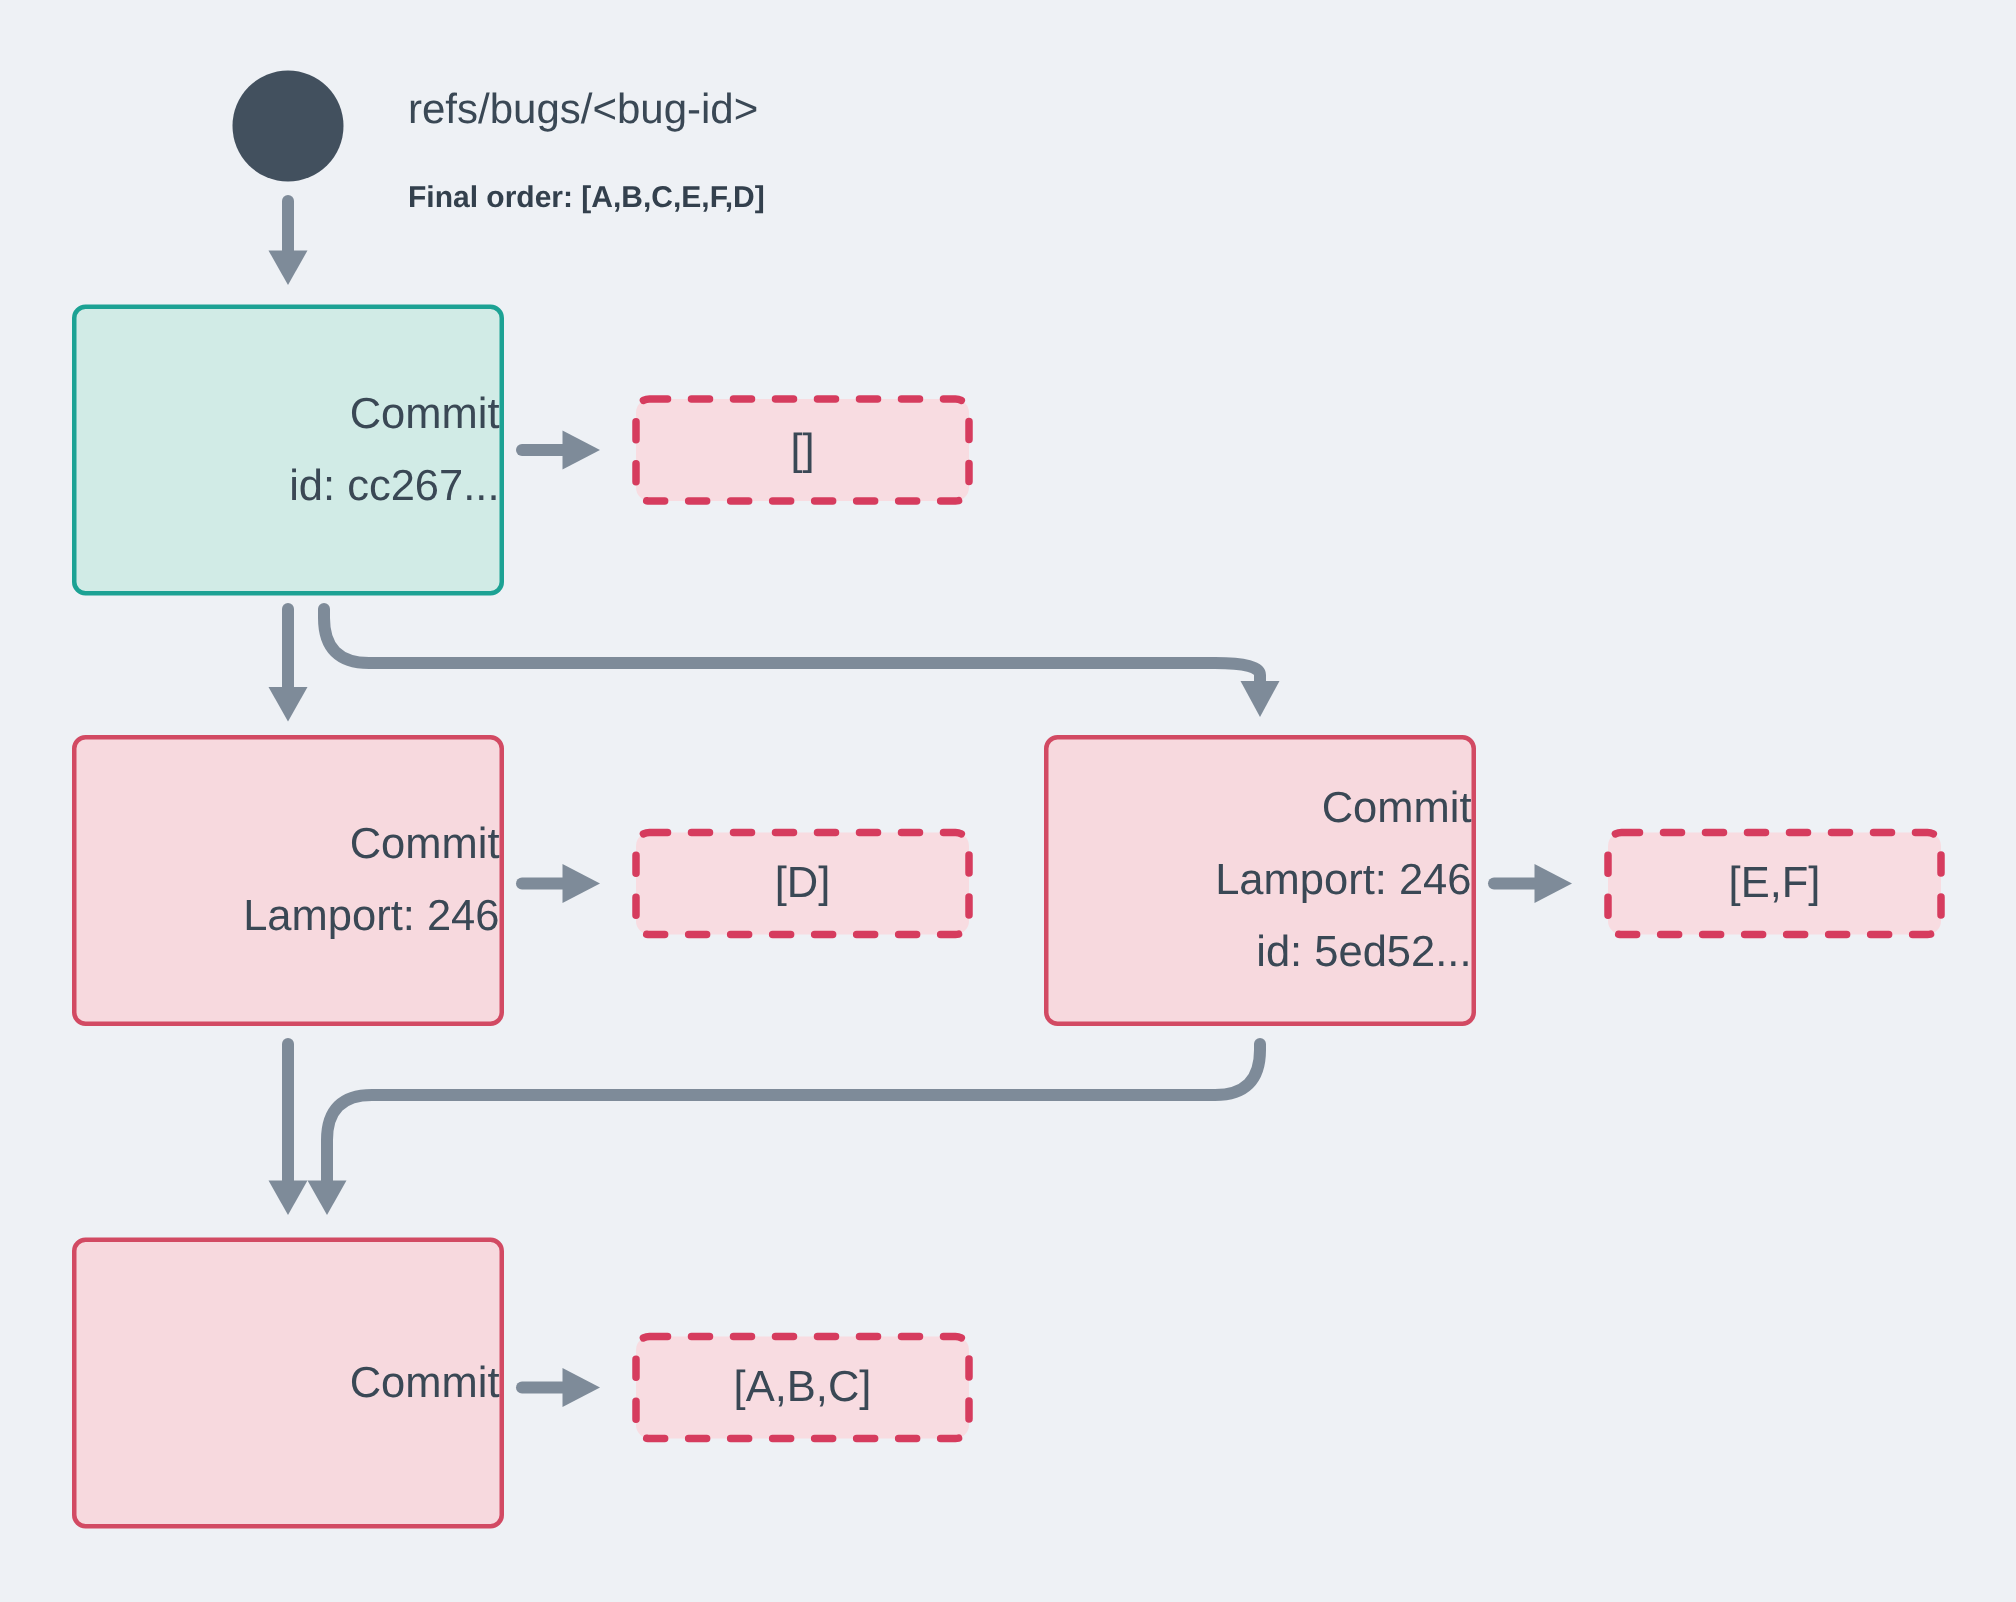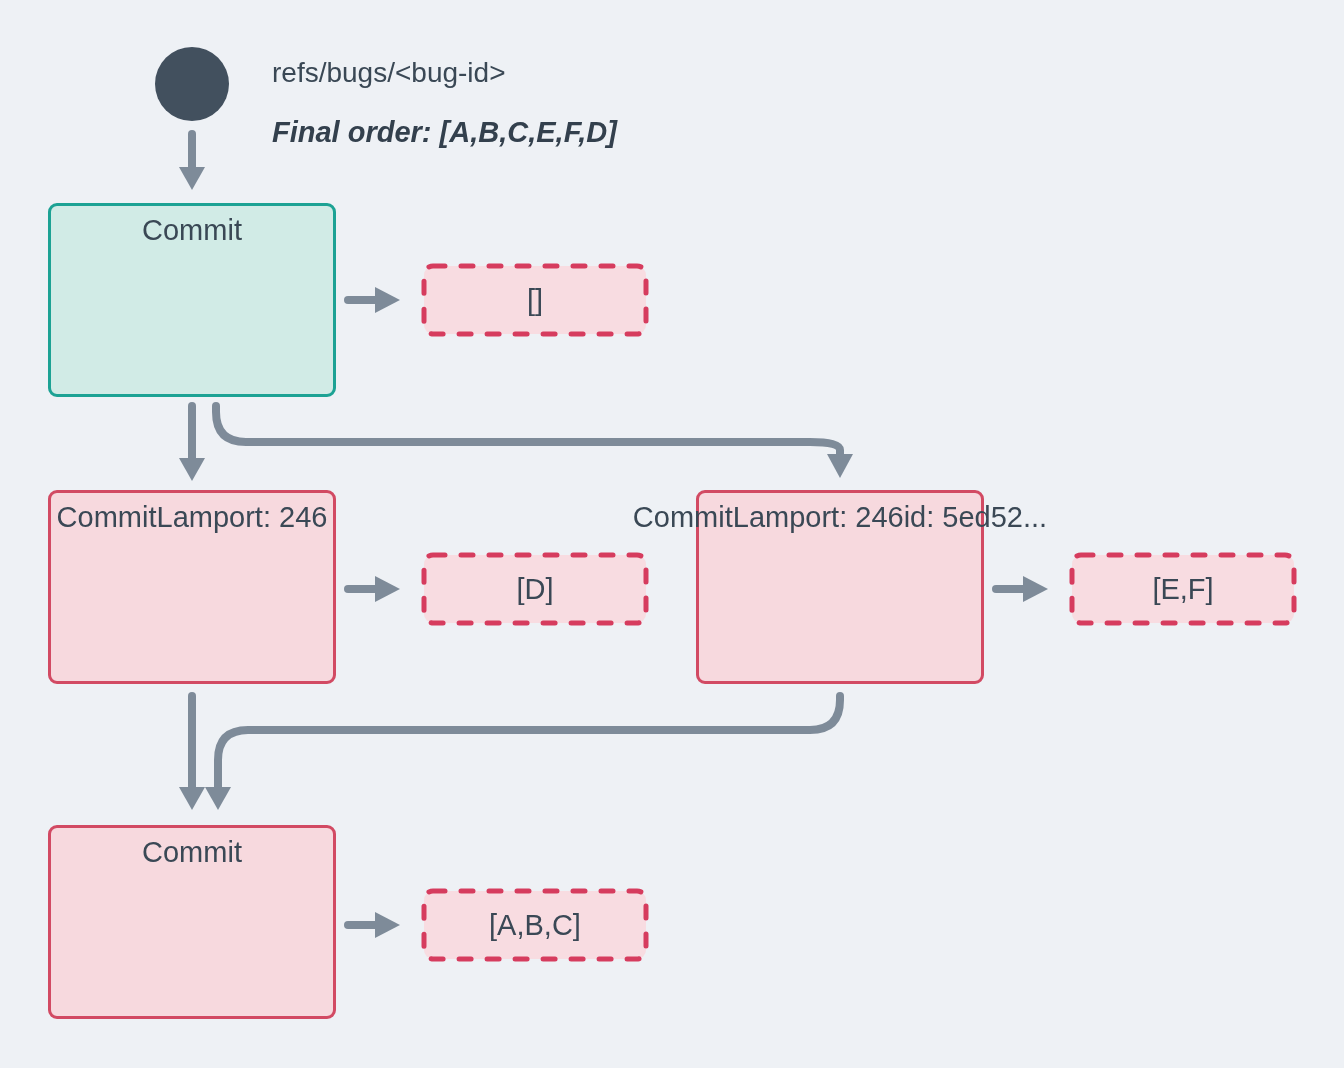--- a/index.html
+++ b/index.html
@@ -60,36 +60,35 @@
     position:absolute;
     left:272px;top:56px;
     font-size:28px;
     line-height:34px;
     color:var(--text);
     white-space:nowrap;
   }
   .final-order{
     position:absolute;
     left:272px;top:114px;
-    font-size:29px;
+    font-size:20px;
     line-height:36px;
     font-weight:700;
     color:#33404d;
     white-space:nowrap;
-    font-style:italic;
   }
   .commit{
     position:absolute;
     width:288px;height:194px;
     box-sizing:border-box;
     border-radius:9px;
     display:flex;
-    flex-direction:row;
+    flex-direction:column;
     justify-content:center;
-    align-items:flex-start;
+    align-items:flex-end;
   }
   .commit.head{
     border:3px solid var(--teal-border);
     background:var(--teal-fill);
   }
   .commit.pink{
     border:3px solid var(--red-border);
     background:var(--pink-fill);
   }
   .commit .line{
@@ -173,20 +172,21 @@
       <polygon class="arrowhead" points="375,912 375,938 400,925"></polygon>
     </g>
   </svg>
 
   <div class="ref-dot"></div>
   <div class="ref-name">refs/bugs/&lt;bug-id&gt;</div>
   <div class="final-order">Final order: [A,B,C,E,F,D]</div>
 
   <div class="commit head" id="commit-root">
     <div class="line">Commit</div>
+    <div class="line">id: cc267...</div>
   </div>
 
   <div class="commit pink" id="commit-left">
     <div class="line">Commit</div>
     <div class="line">Lamport: 246</div>
   </div>
 
   <div class="commit pink" id="commit-right">
     <div class="line">Commit</div>
     <div class="line">Lamport: 246</div>

